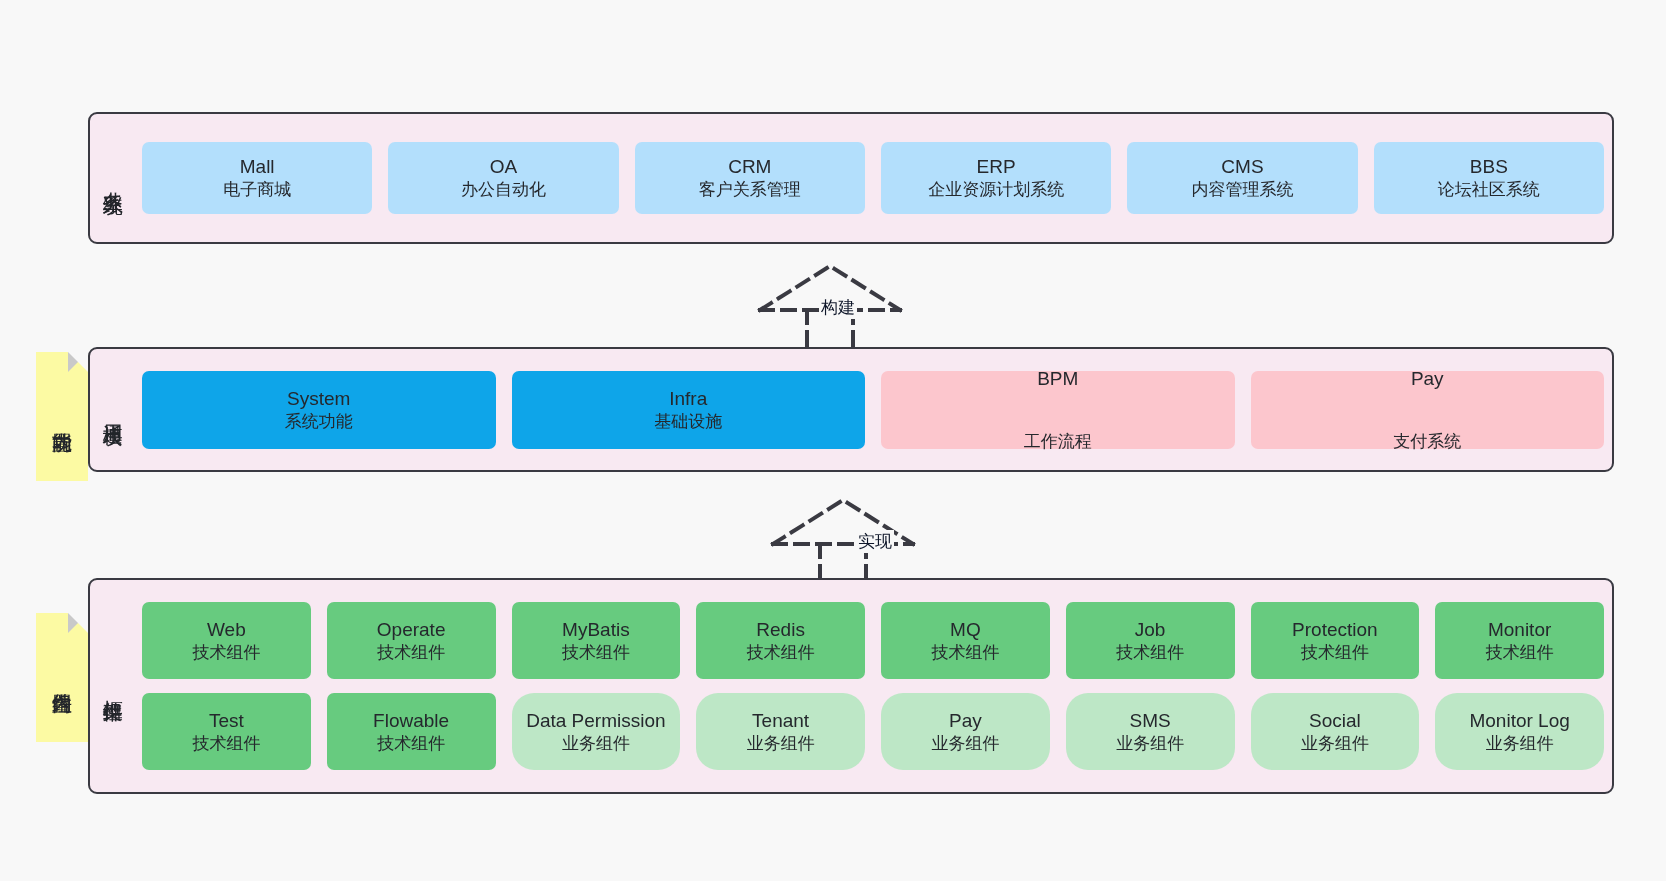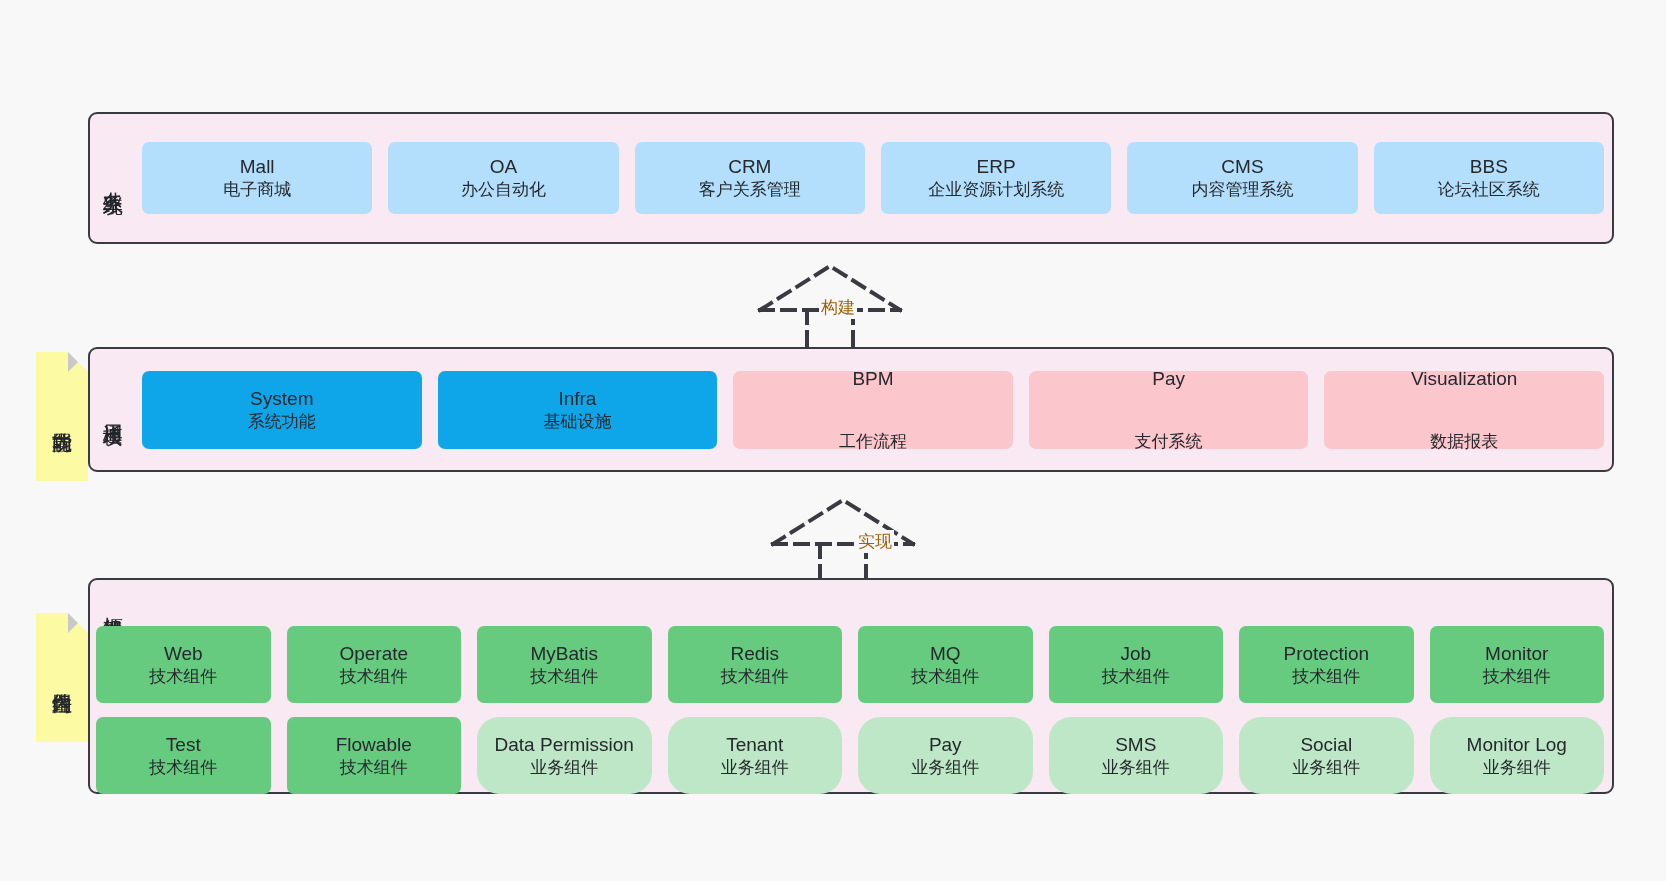--- a/index.html
+++ b/index.html
@@ -67,21 +67,21 @@
   .c-green{background:#67cb7f;}
   .c-greenlite{background:#bde7c6;border-radius:22px;}
 
   
   #layer-business{left:88px;top:112px;width:1526px;height:132px;}
   #layer-business .row{height:72px;}
 
   #layer-common{left:88px;top:347px;width:1526px;height:125px;}
   #layer-common .row{height:78px;}
 
-  #layer-framework{left:88px;top:578px;width:1526px;height:216px;flex-direction:column;}
+  #layer-framework{left:88px;top:578px;width:1526px;height:216px;}
   #layer-framework .row{height:77px;}
 
   
   .note{
     position:absolute;
     width:52px;
     background:#fcfaa3;
     font-size:20px;color:#22252a;
     line-height:1.14;
     display:flex;align-items:center;justify-content:center;
@@ -106,21 +106,21 @@
     border-color:#c9c9c9 transparent transparent transparent;
   }
   #note-builtin-func{left:36px;top:352px;height:129px;}
   #note-builtin-comp{left:36px;top:613px;height:129px;}
 
   
   .arrow{position:absolute;width:170px;height:92px;}
   .arrow svg{display:block;overflow:visible;}
   .arrow-label{
     position:absolute;
-    font-size:17px;color:#a16207;
+    font-size:17px;color:#0f172a;
     white-space:nowrap;
     background:#f8f8f8;
     padding:0 2px;
   }
   #arrow-build{left:755px;top:258px;}
   #arrow-build .arrow-label{left:64px;top:38px;}
   #arrow-impl{left:768px;top:492px;}
   #arrow-impl .arrow-label{left:64px;top:38px;margin-left:24px;}
 </style>
 </head>
@@ -182,24 +182,20 @@
           <span class="t2">基础设施</span>
         </div>
         <div class="cell c-pink">
           <span class="t1">BPM</span>
           <span class="t2">工作流程</span>
         </div>
         <div class="cell c-pink">
           <span class="t1">Pay</span>
           <span class="t2">支付系统</span>
         </div>
-        <div class="cell c-pink">
-          <span class="t1">Visualization</span>
-          <span class="t2">数据报表</span>
-        </div>
       </div>
     </div>
   </div>
 
   <div class="arrow" id="arrow-impl">
     <svg width="170" height="92" viewBox="0 0 170 92" fill="none">
       <path d="M5 52 L75 8 L145 52" stroke="#3a3a42" stroke-width="4" stroke-dasharray="13 9" fill="none" stroke-linecap="square"></path>
       <path d="M5 52 L145 52" stroke="#3a3a42" stroke-width="4" stroke-dasharray="13 9" stroke-linecap="square"></path>
       <path d="M52 52 L52 92 M98 52 L98 92 M52 92 L98 92" stroke="#3a3a42" stroke-width="4" stroke-dasharray="13 9" fill="none" stroke-linecap="square"></path>
     </svg>

